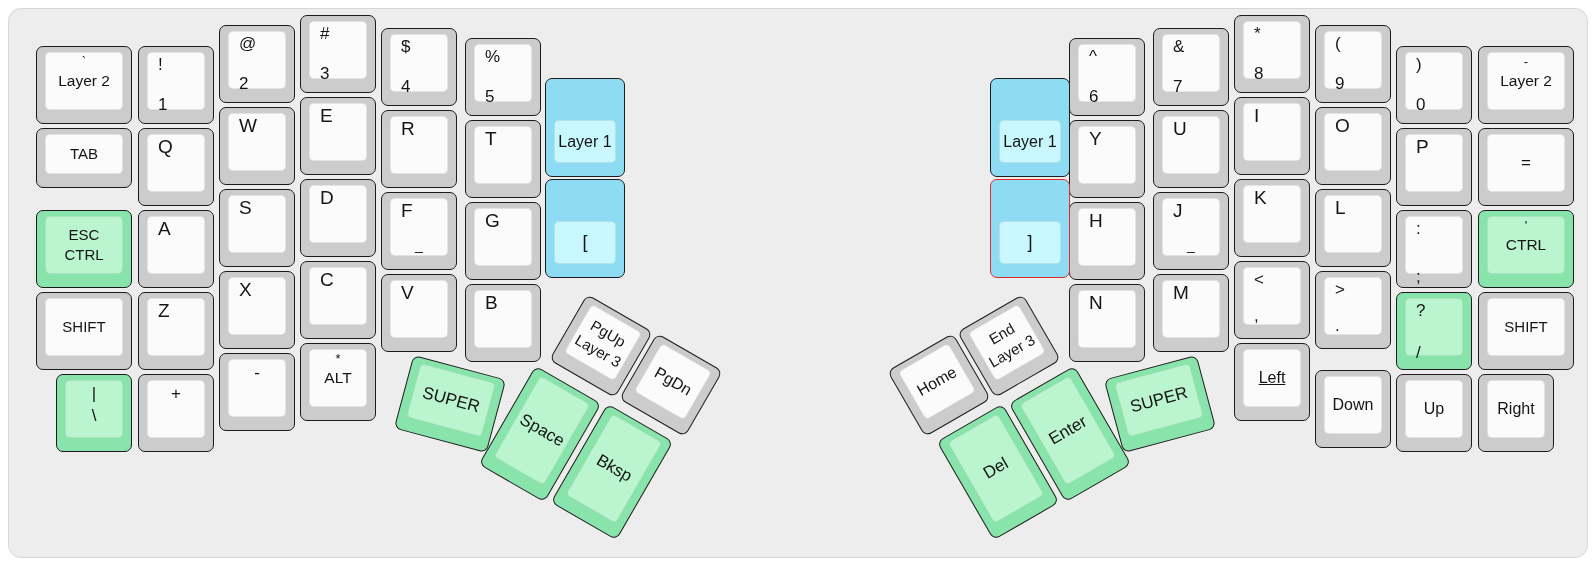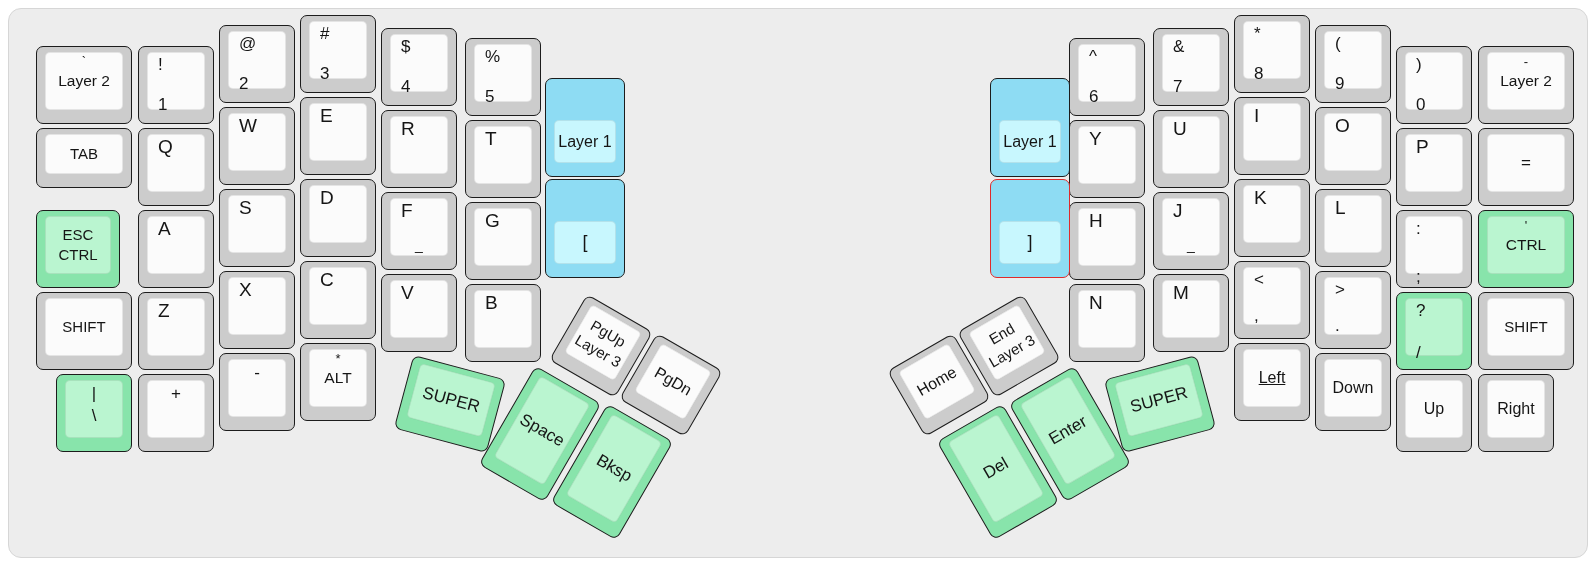--- a/index.html
+++ b/index.html
@@ -44,21 +44,21 @@
       <div class="cap t-hint">
         <span class="l1">`</span>
         <span class="l2">Layer 2</span>
       </div>
     </div>
     <div class="key c-gray" style="left: 36px; top: 128px; width: 96px; height: 60px;">
       <div class="cap t-ctr" style="font-size: 15px;">
         <span class="l1">TAB</span>
       </div>
     </div>
-    <div class="key c-green" style="left: 36px; top: 210px; width: 84px; height: 78px;">
+    <div class="key c-green" style="left: 36px; top: 210px; width: 96px; height: 78px;">
       <div class="cap t-ctr" style="font-size: 15px;">
         <span class="l1">ESC</span>
         <span class="l2">CTRL</span>
       </div>
     </div>
     <div class="key c-gray" style="left: 36px; top: 292px; width: 96px; height: 78px;">
       <div class="cap t-ctr" style="font-size: 15px;">
         <span class="l1">SHIFT</span>
       </div>
     </div>
@@ -311,21 +311,21 @@
       <div class="cap t-tl1">
         <span class="l1">L</span>
       </div>
     </div>
     <div class="key c-gray" style="left: 1315px; top: 271px; width: 76px; height: 78px;">
       <div class="cap t-tl2">
         <span class="l1">&gt;</span>
         <span class="l2" style="top: 38px;">.</span>
       </div>
     </div>
-    <div class="key c-gray" style="left: 1315px; top: 353px; width: 76px; height: 78px;">
+    <div class="key c-gray" style="left: 1315px; top: 370px; width: 76px; height: 78px;">
       <div class="cap t-ctr" style="font-size: 16px;">
         <span class="l1">Down</span>
       </div>
     </div>
     <div class="key c-gray" style="left: 1396px; top: 46px; width: 76px; height: 78px;">
       <div class="cap t-tl2">
         <span class="l1">)</span>
         <span class="l2" style="top: 42px;">0</span>
       </div>
     </div>

